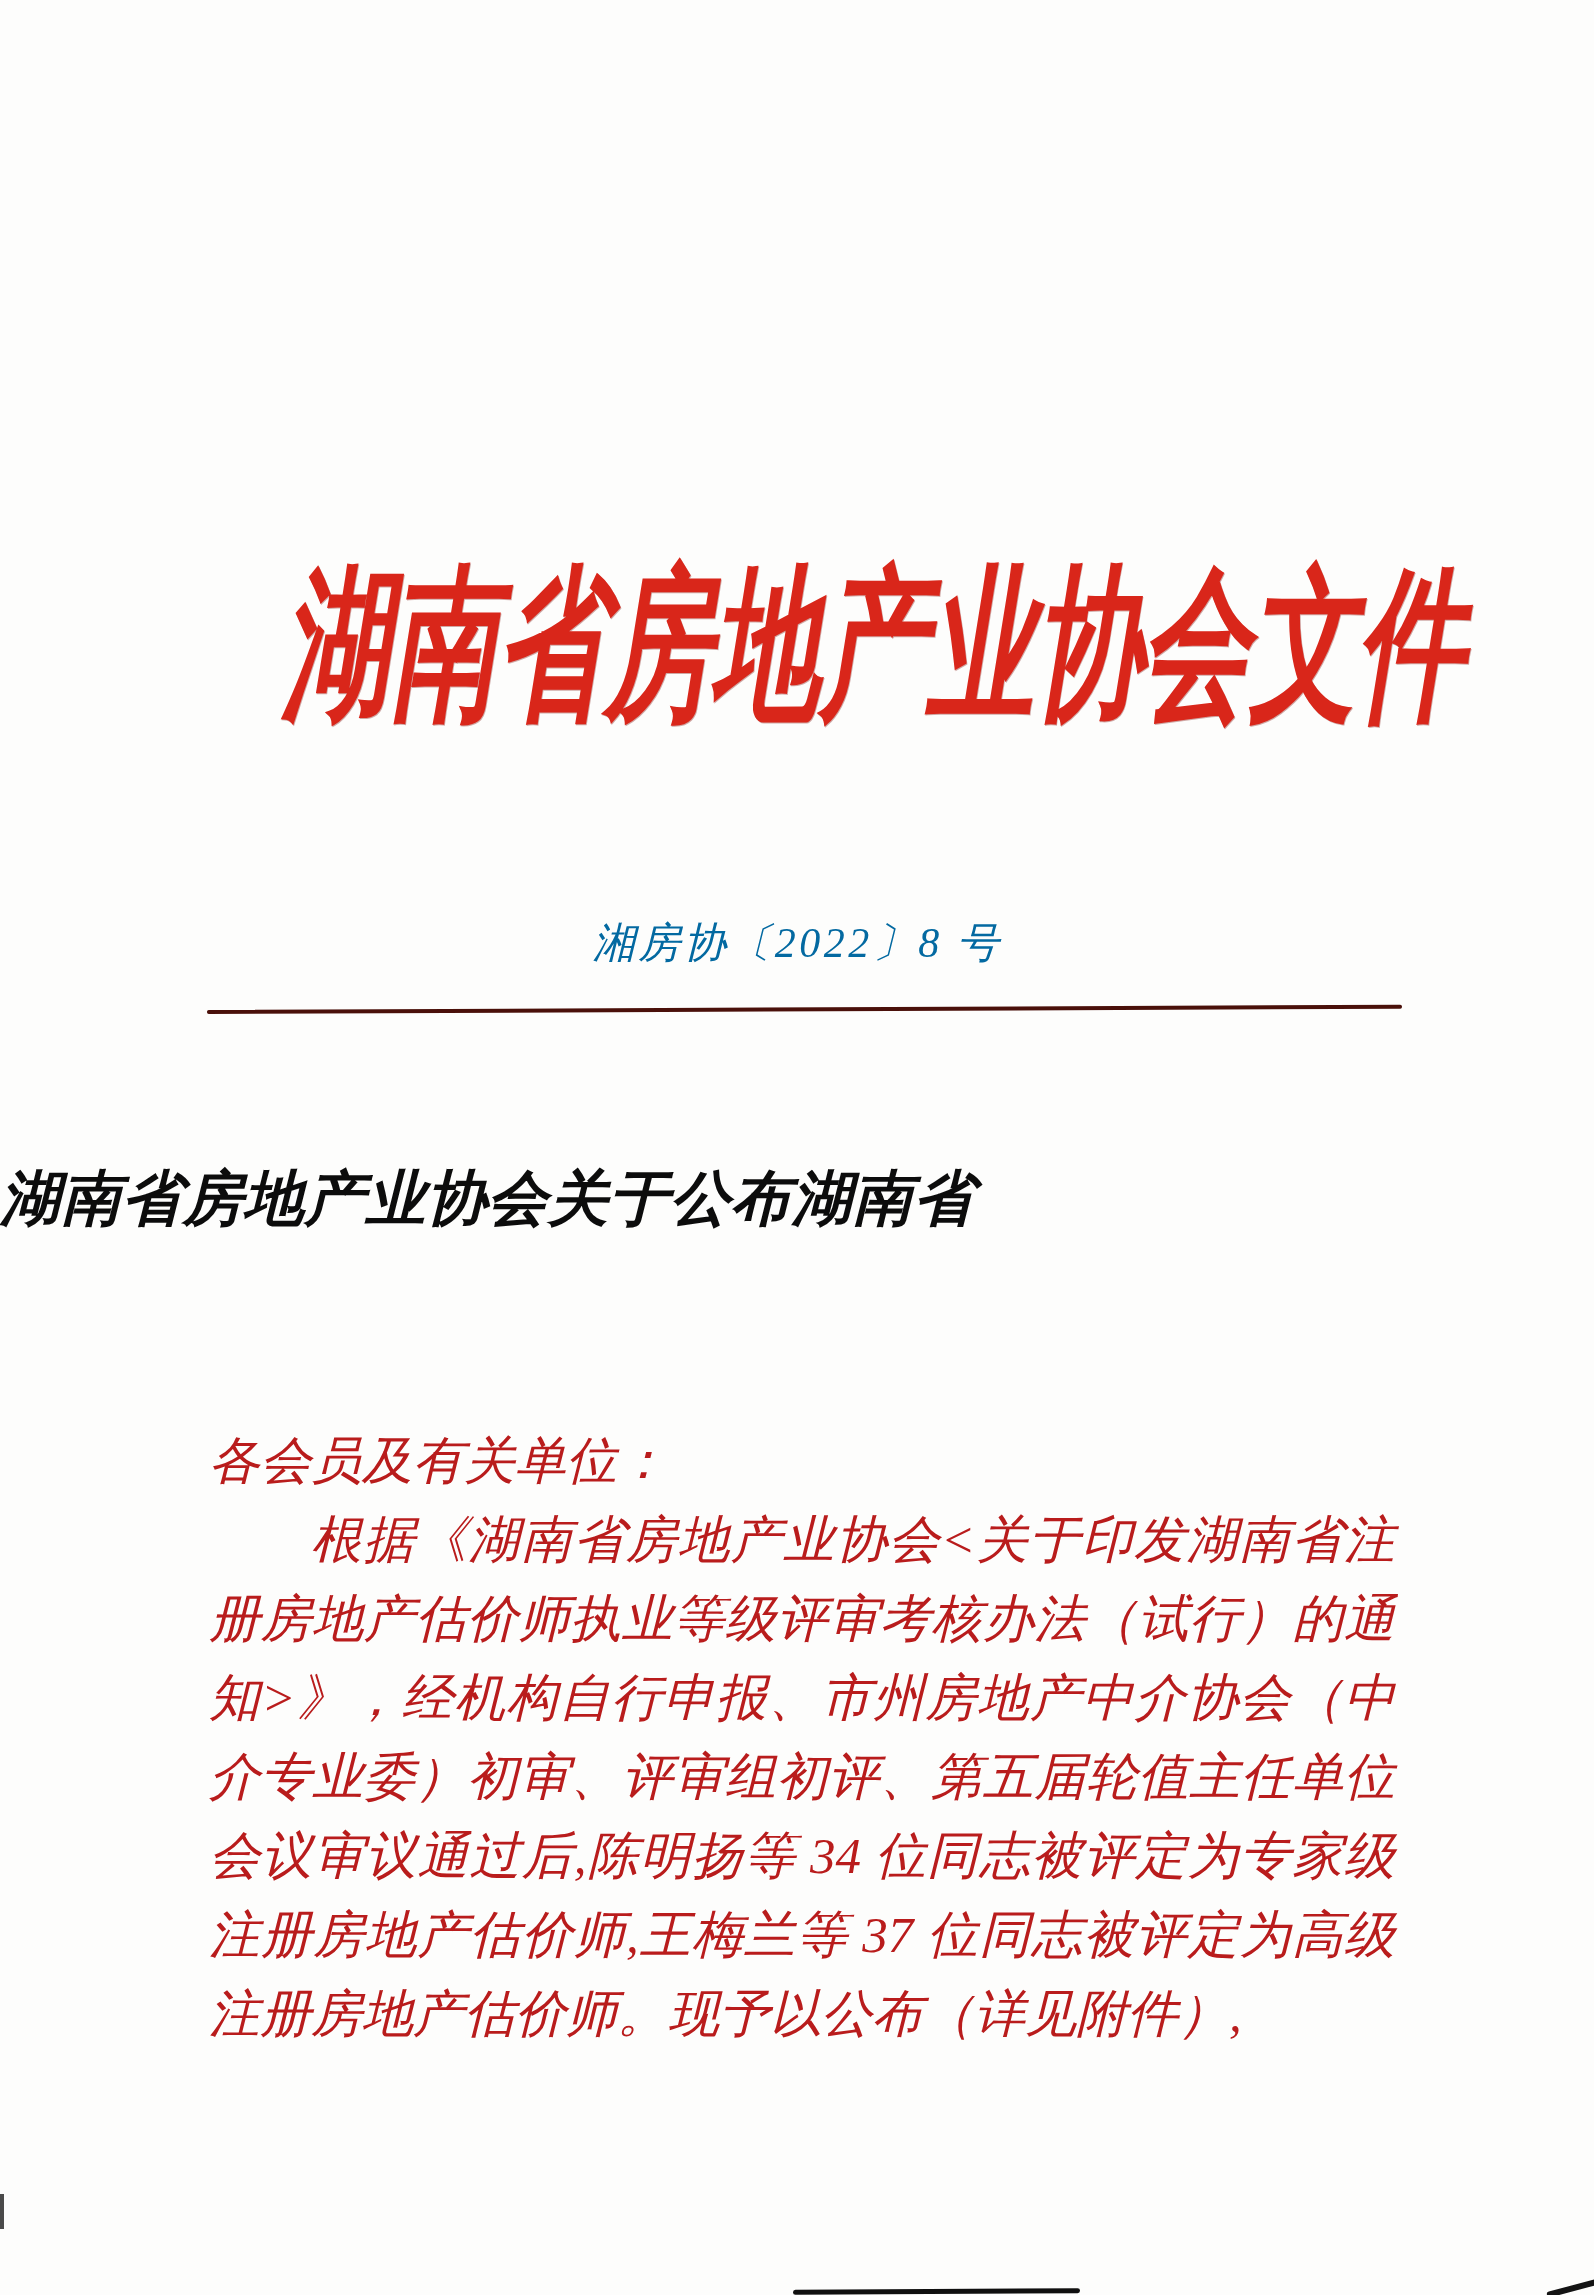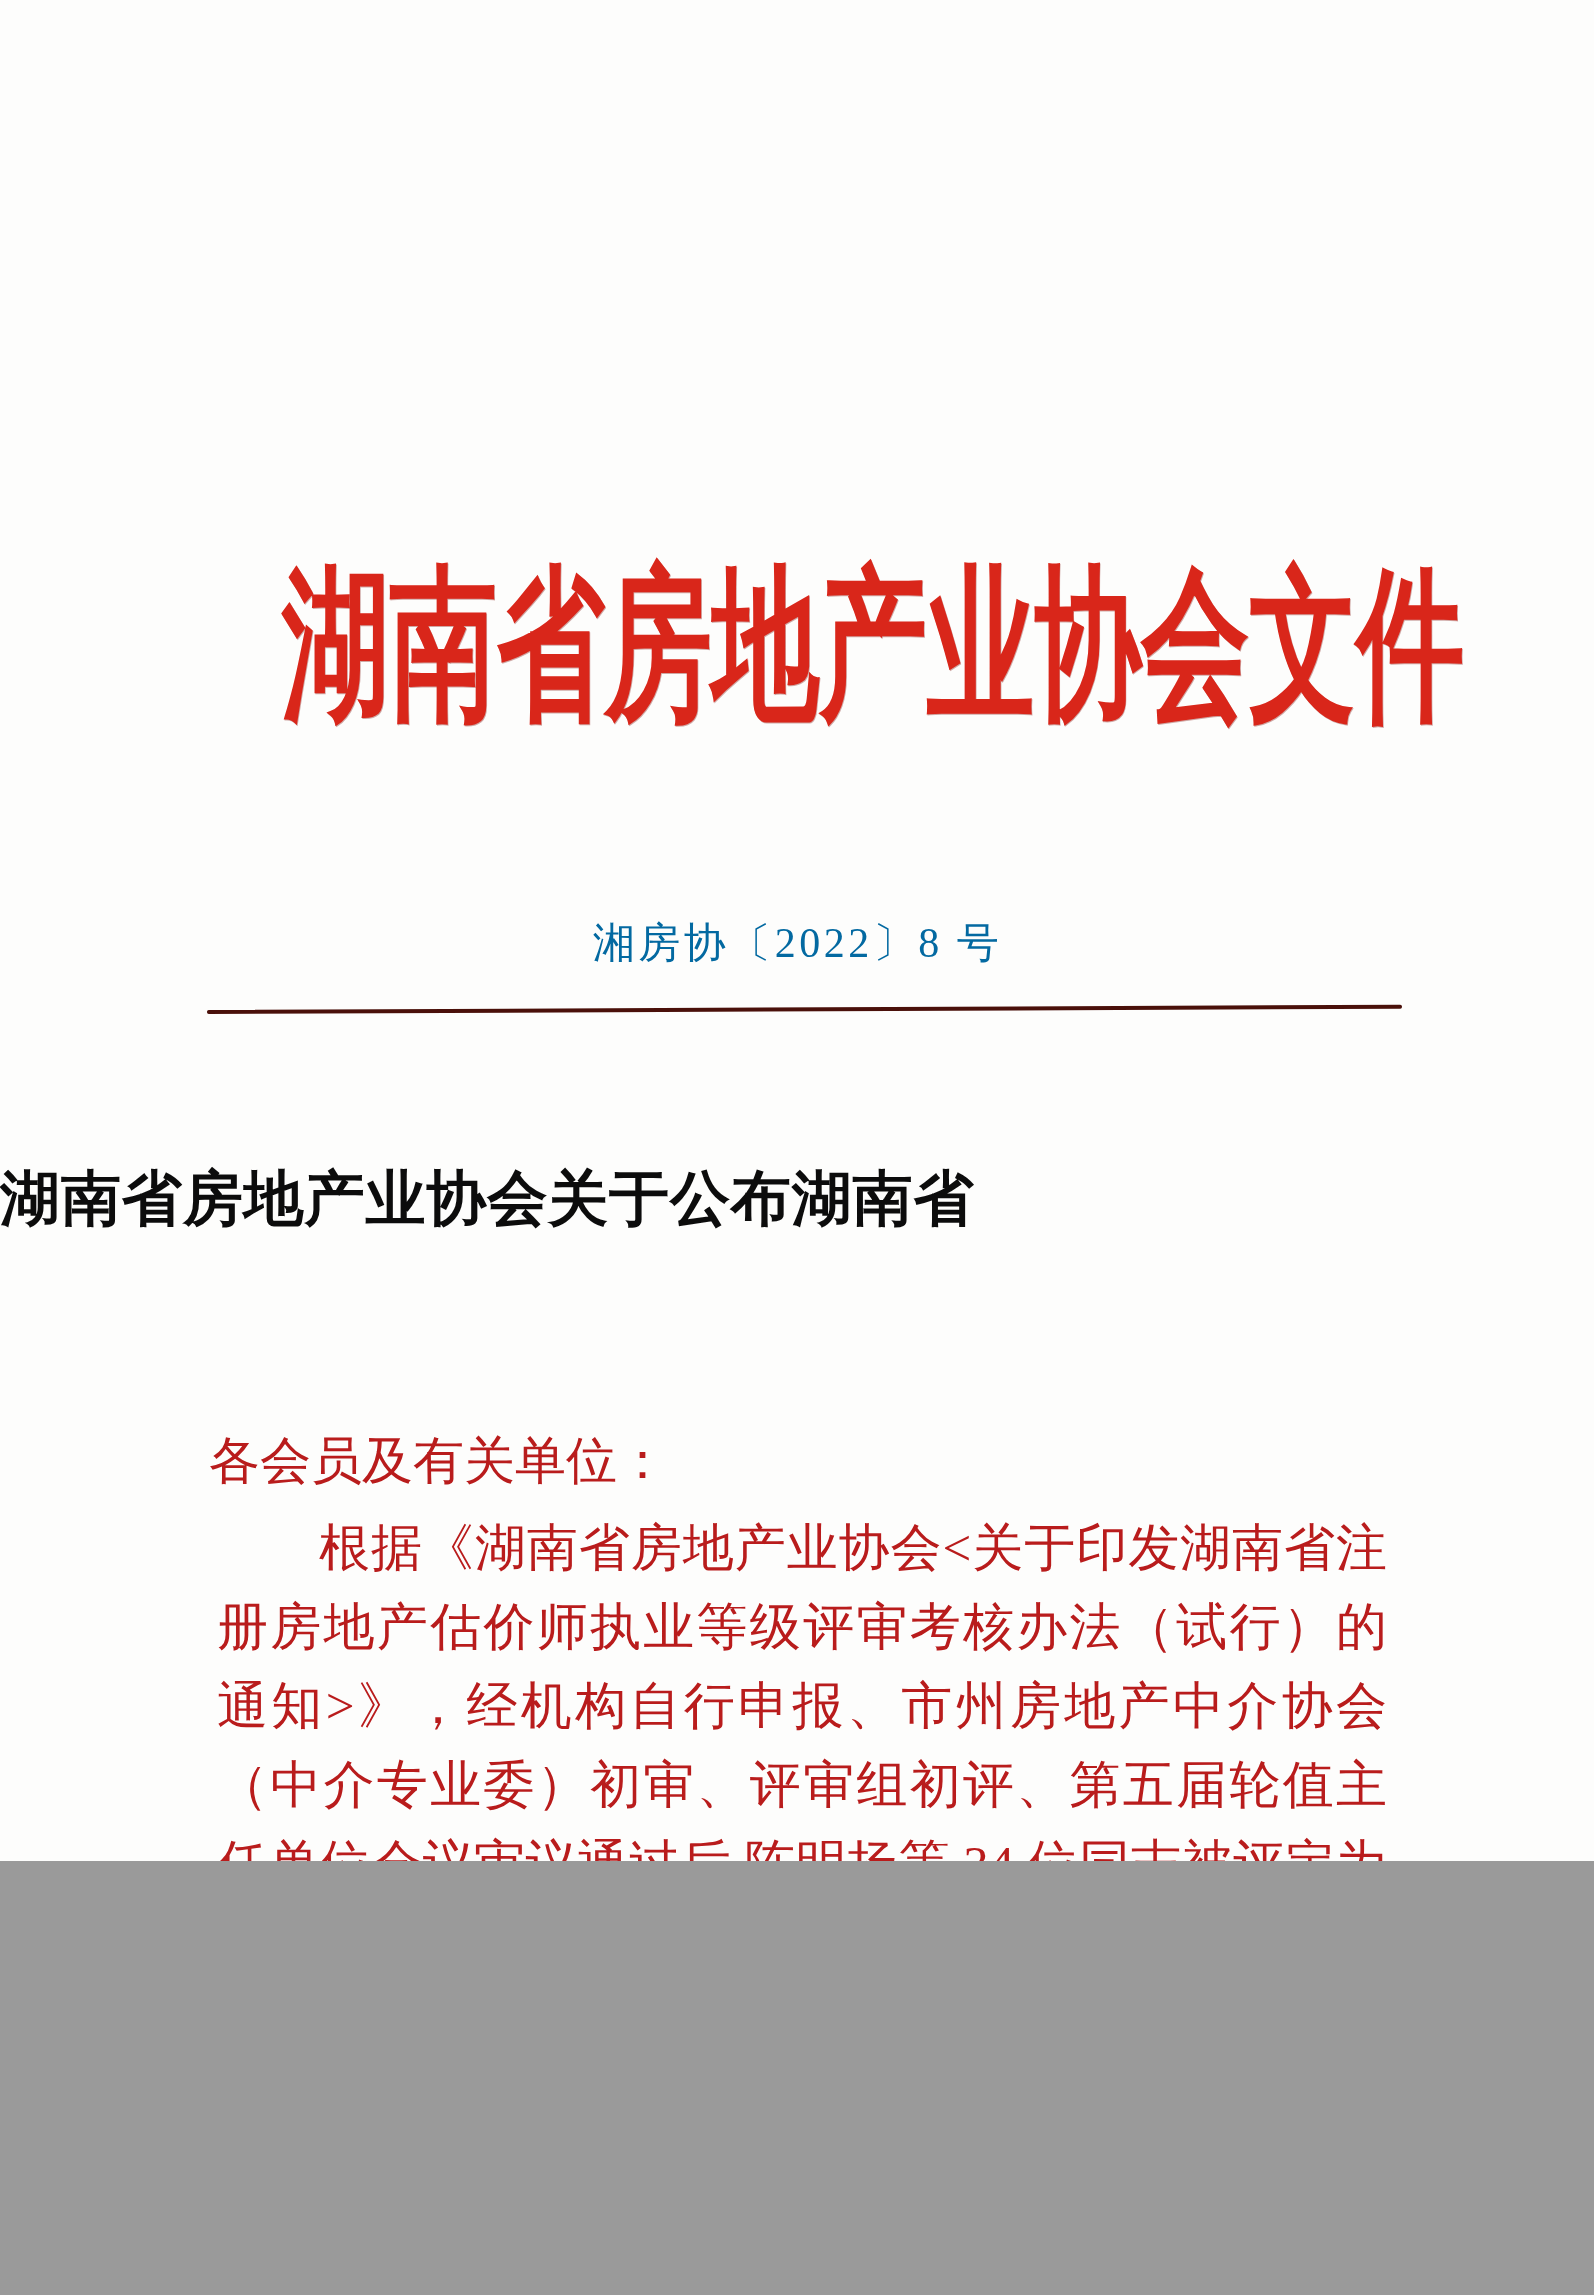--- a/index.html
+++ b/index.html
@@ -1,24 +1,25 @@
 <!DOCTYPE html>
 <html style="font-size:14px"><head>
 <meta charset="utf-8">
 <style>
   html, body { margin: 0; padding: 0; background: #9a9a9a; }
 
   .page {
     position: relative;
     width: 1595px;
-    height: 1861px;
+    height: 2295px;
     margin: 0 auto;
     background: #fdfdfc;
     overflow: hidden;
     font-family: "Liberation Serif", "DejaVu Serif", serif;
+    font-style: italic;
   }
 
   
   .red-header {
     position: absolute;
     left: 282px;
     top: 563px;
     white-space: nowrap;
   }
   .red-header .stretch {
@@ -75,21 +76,21 @@
     position: absolute;
     left: 209px;
     top: 1422px;
     width: 1186px;
     font-size: 51px;
     line-height: 79px;
     color: #b91c1c;
   }
   .salutation { white-space: nowrap; }
   .para {
-    margin: 8px;
+    margin: 0;
     text-indent: 2em;
     text-align: justify;
     text-justify: inter-character;
   }
 
   
   .artifact-bottom-bar {
     position: absolute;
     left: 793px;
     top: 2289px;

